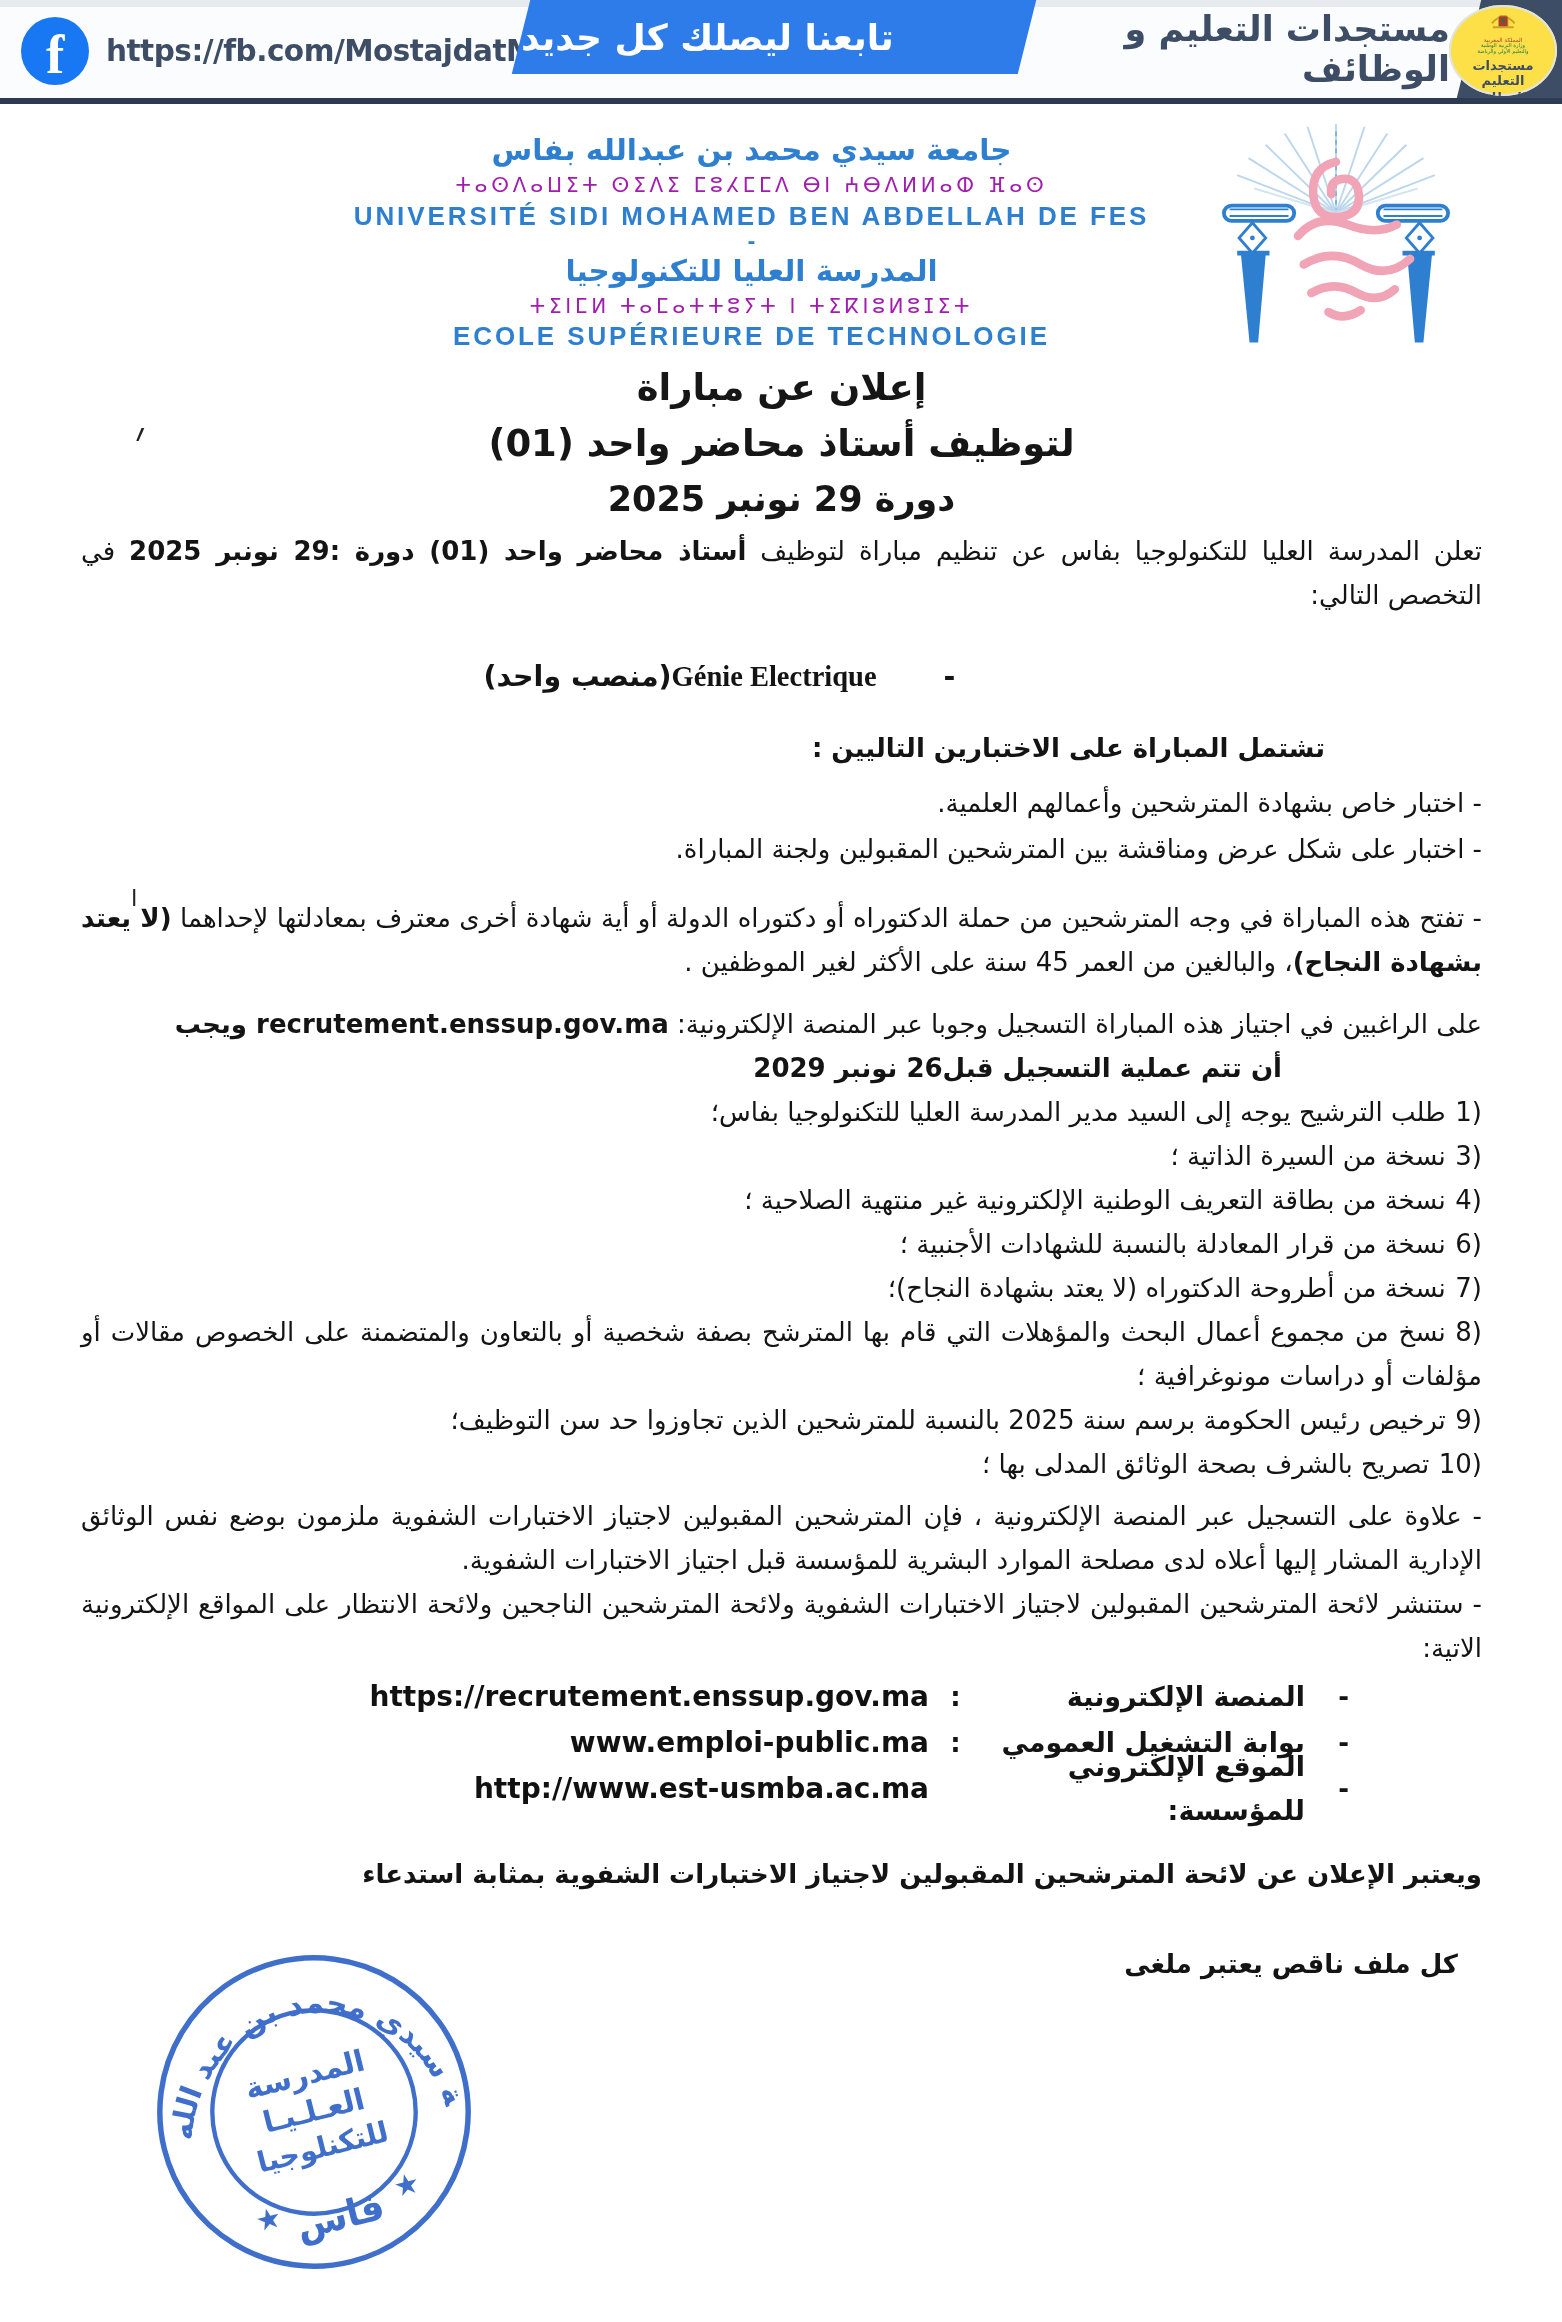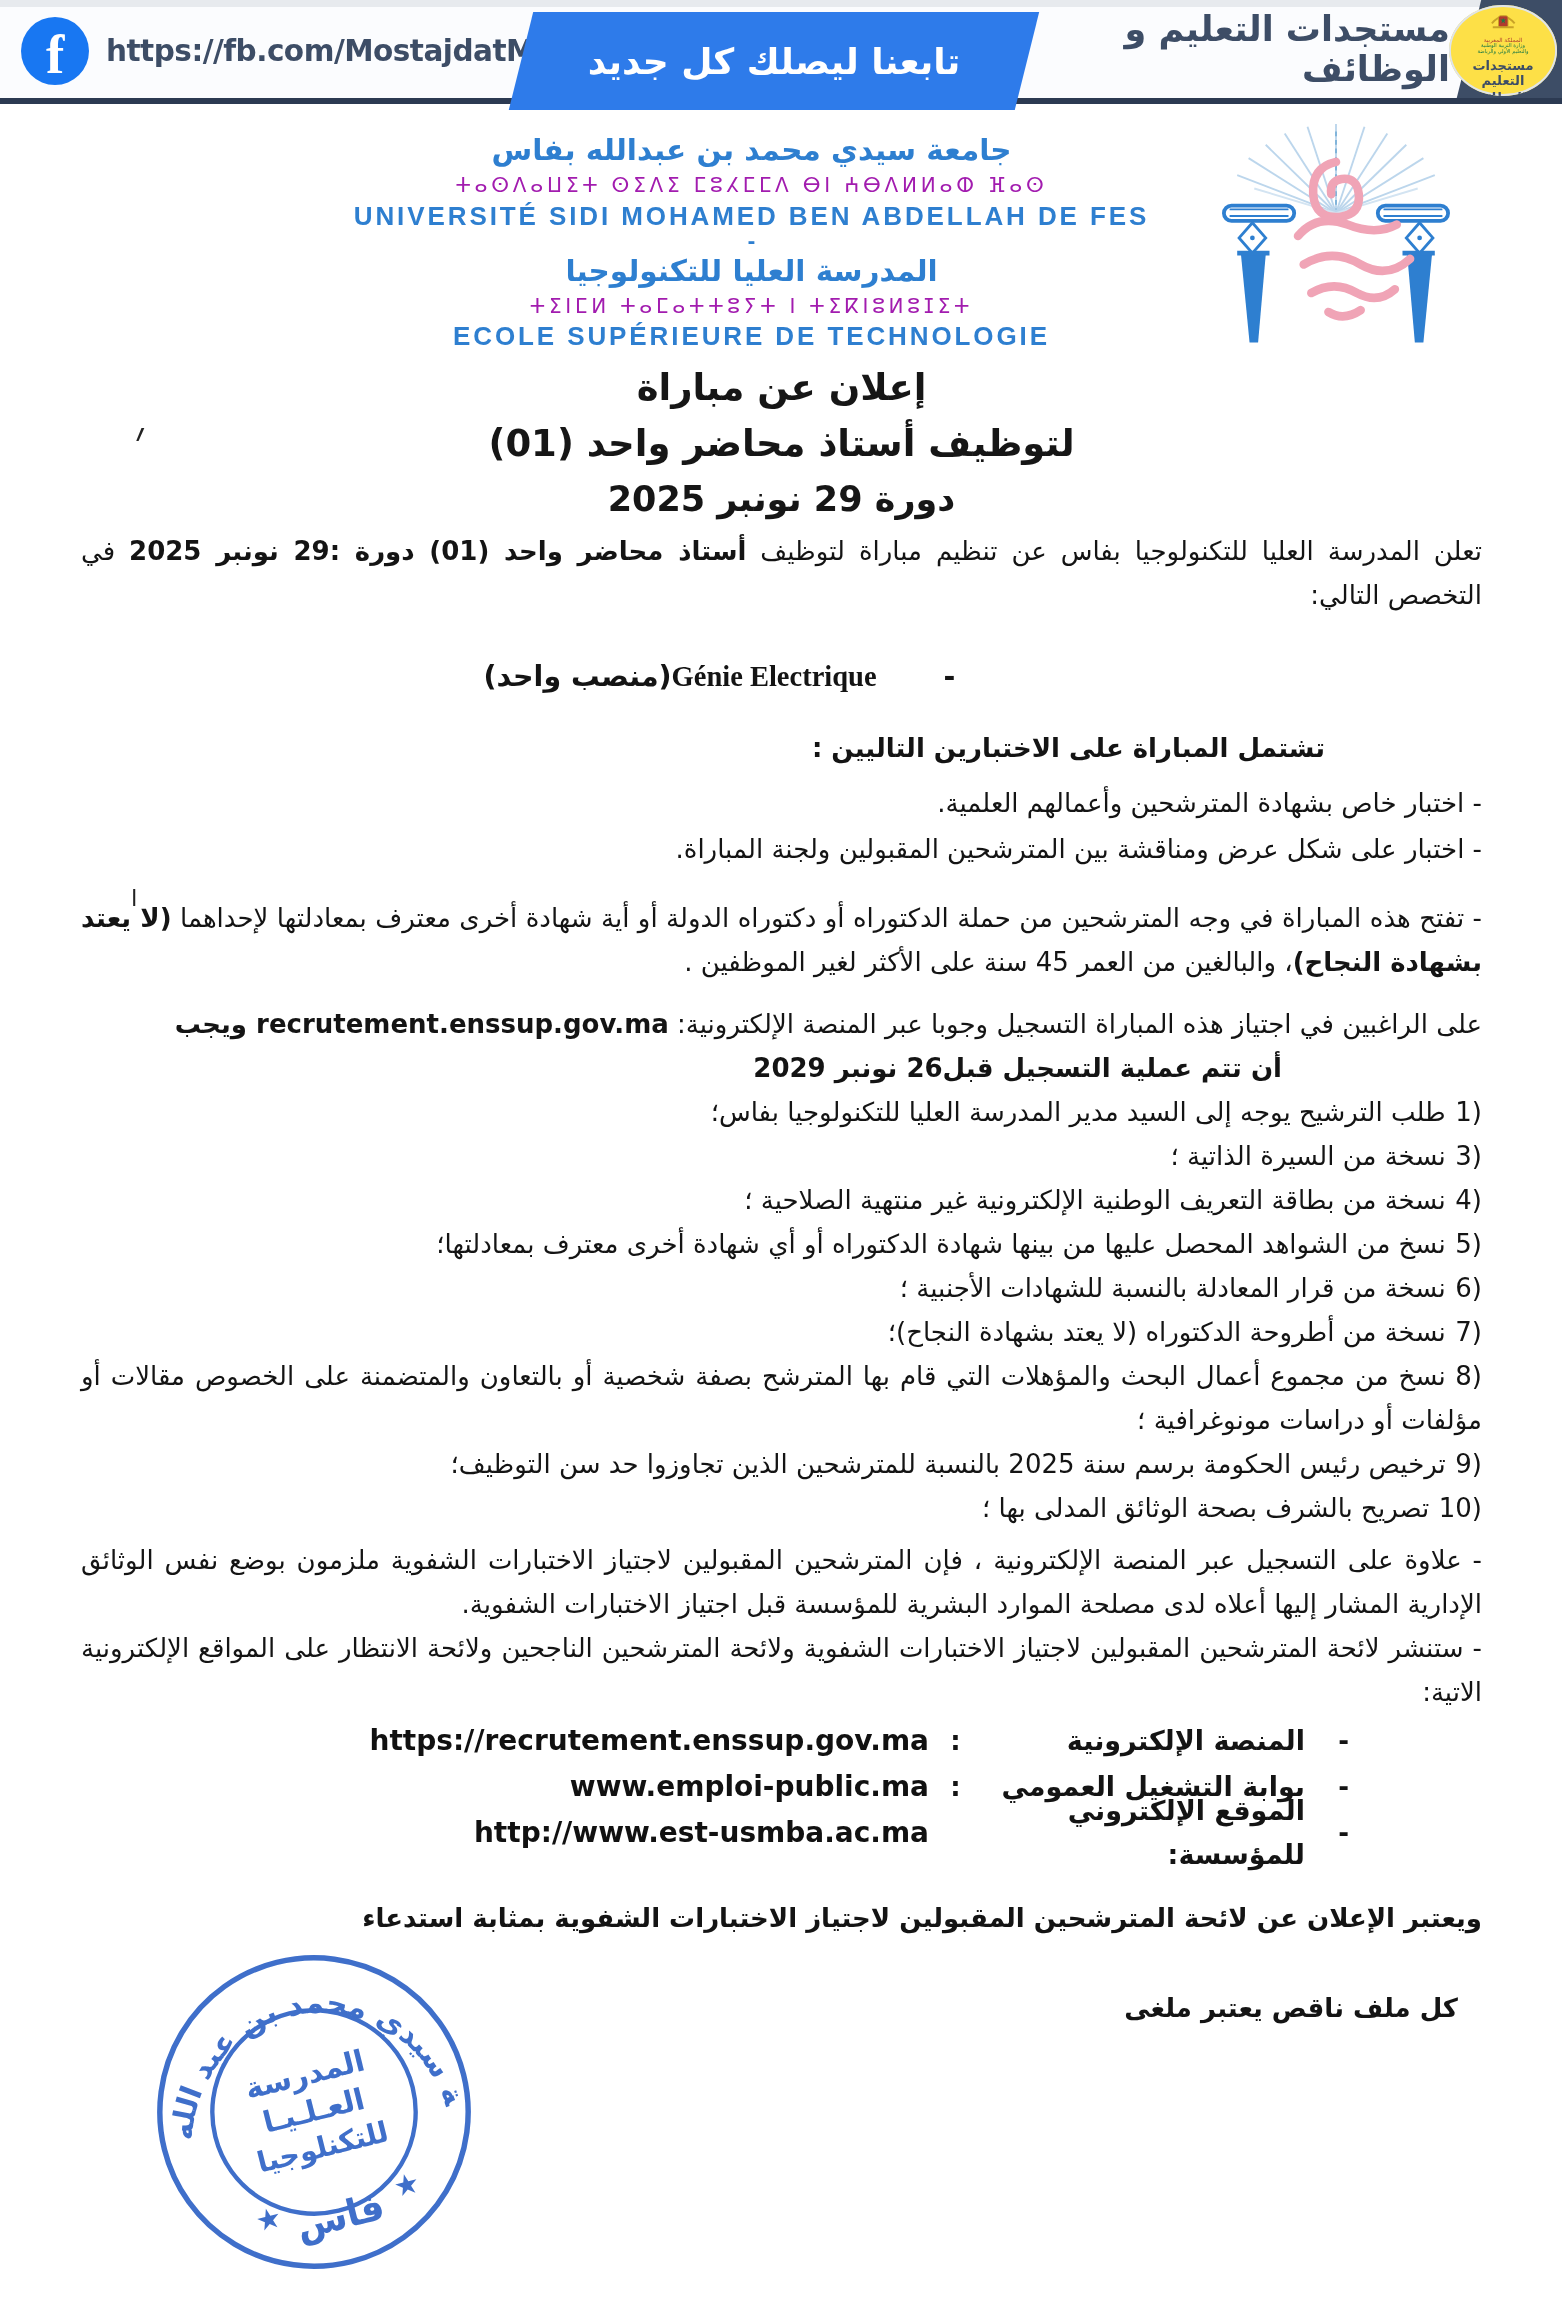--- a/index.html
+++ b/index.html
@@ -9,22 +9,22 @@
   
   .banner{position:absolute;top:0;left:0;width:1563px;height:98px;background:#fbfcfe;
           border-bottom:6.7px solid #2c3a52;}
   .banner-topstrip{position:absolute;top:0;left:0;width:100%;height:6.7px;background:#e7eaee;}
   .fb-chip{position:absolute;left:21px;top:15px;height:72px;display:flex;align-items:center;}
   .fb-icon{width:68px;height:68px;border-radius:50%;background:#1877f2;position:relative;flex:0 0 auto;}
   .fb-icon span{position:absolute;left:25px;top:5.7px;color:#fff;font-size:55px;font-weight:bold;
                 font-family:"Liberation Serif",serif;}
   .fb-url{margin-left:17px;font-size:29.5px;font-weight:bold;color:#3d4d66;letter-spacing:-0.5px;
           font-family:"DejaVu Sans",sans-serif;}
-  .follow-ribbon{position:absolute;left:521px;top:0;width:506px;height:98px;
-                 display:flex;align-items:center;justify-content:center;margin-top:12px;}
+  .follow-ribbon{position:absolute;left:521px;top:0;width:506px;height:74px;
+                 display:flex;align-items:center;}
   .follow-ribbon .rib-bg{position:absolute;inset:0;background:#2e7bea;transform:skewX(-14deg);}
   .follow-ribbon .rib-text{position:relative;color:#ffffff;font-size:36px;font-weight:bold;z-index:2;}
   .banner-title{position:absolute;left:1032px;top:0;width:418px;height:98px;display:flex;
                 align-items:center;justify-content:center;color:#3d4d66;font-size:35px;font-weight:bold;}
   .banner-corner{position:absolute;right:-49px;top:0;width:143px;height:98px;background:#3d4d66;
                  transform:skewX(-14deg);}
   .oval-badge{position:absolute;left:1449px;top:4.8px;width:108px;height:91px;background:#fde047;
               border-radius:50%;z-index:3;text-align:center;overflow:hidden;box-shadow:0 0 0 1.9px #dfe4ea inset;}
   .badge-emblem{margin:4.8px auto 0;width:28.5px;height:23px;}
   .badge-tiny{font-size:5.7px;line-height:6.7px;color:#b03a2e;}
@@ -189,21 +189,20 @@
 
     <p class="jst eligibility" style="margin-bottom:18px"><span>- تفتح هذه المباراة في وجه المترشحين من حملة الدكتوراه أو دكتوراه الدولة  أو أية شهادة أخرى معترف  بمعادلتها لإحداهما </span><span class="b">(لا يعتد بشهادة النجاح)</span><span>، والبالغين من العمر 45 سنة على الأكثر لغير الموظفين  .</span></p>
 
     <p class="jst registration" style="margin-bottom:0"><span>على الراغبين في اجتياز هذه المباراة التسجيل وجوبا عبر المنصة الإلكترونية:  </span><span class="b" dir="ltr">recrutement.enssup.gov.ma</span><span class="b"> ويجب</span></p>
     <div class="deadline">أن تتم عملية التسجيل قبل26 نونبر 2029</div>
 
 
     <div class="item"><span class="marker" dir="ltr">1)</span><span>طلب الترشيح يوجه إلى السيد  مدير المدرسة العليا للتكنولوجيا بفاس؛</span></div>
     <div class="item"><span class="marker" dir="ltr">3)</span><span>نسخة من السيرة الذاتية ؛</span></div>
     <div class="item"><span class="marker" dir="ltr">4)</span><span>نسخة من بطاقة التعريف الوطنية  الإلكترونية غير منتهية الصلاحية ؛</span></div>
-    <div class="item"><span class="marker" dir="ltr">5)</span><span>نسخ من الشواهد المحصل عليها من بينها شهادة الدكتوراه أو أي شهادة أخرى معترف بمعادلتها؛</span></div>
     <div class="item"><span class="marker" dir="ltr">6)</span><span>نسخة من قرار المعادلة بالنسبة للشهادات الأجنبية ؛</span></div>
     <div class="item"><span class="marker" dir="ltr">7)</span><span>نسخة من أطروحة الدكتوراه (لا يعتد بشهادة النجاح)؛</span></div>
     <div class="item jst"><span class="marker" dir="ltr">8)</span><span>نسخ من  مجموع أعمال البحث والمؤهلات التي قام بها  المترشح بصفة شخصية أو بالتعاون والمتضمنة على الخصوص مقالات أو مؤلفات أو دراسات مونوغرافية ؛</span></div>
     <div class="item"><span class="marker" dir="ltr">9)</span><span>ترخيص رئيس الحكومة برسم سنة 2025 بالنسبة للمترشحين الذين تجاوزوا حد سن التوظيف؛</span></div>
     <div class="item"><span class="marker" dir="ltr">10)</span><span>تصريح بالشرف بصحة الوثائق المدلى بها ؛</span></div>
 
     <p class="jst notes" style="margin-bottom:0">- علاوة على التسجيل عبر المنصة الإلكترونية ، فإن المترشحين المقبولين لاجتياز الاختبارات الشفوية ملزمون بوضع نفس الوثائق الإدارية  المشار إليها أعلاه لدى مصلحة الموارد البشرية للمؤسسة قبل اجتياز الاختبارات الشفوية.</p>
     <p class="jst" style="margin:0">- ستنشر لائحة المترشحين المقبولين لاجتياز الاختبارات الشفوية ولائحة المترشحين الناجحين ولائحة الانتظار على المواقع الإلكترونية الاتية:</p>
 
     <div class="site-row" style="margin-top:3.8px">

